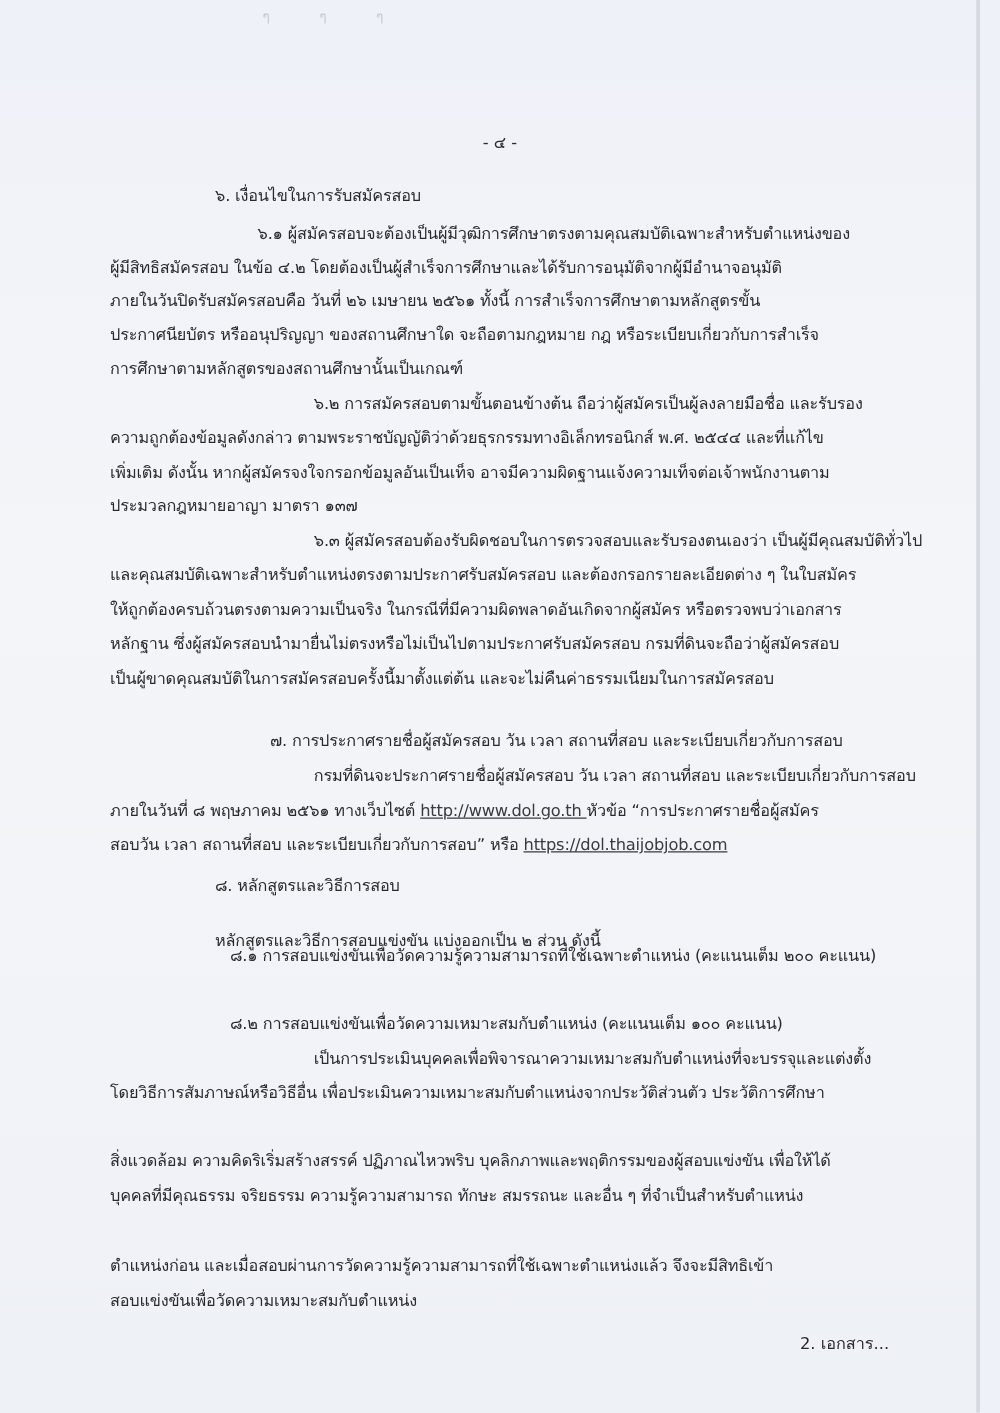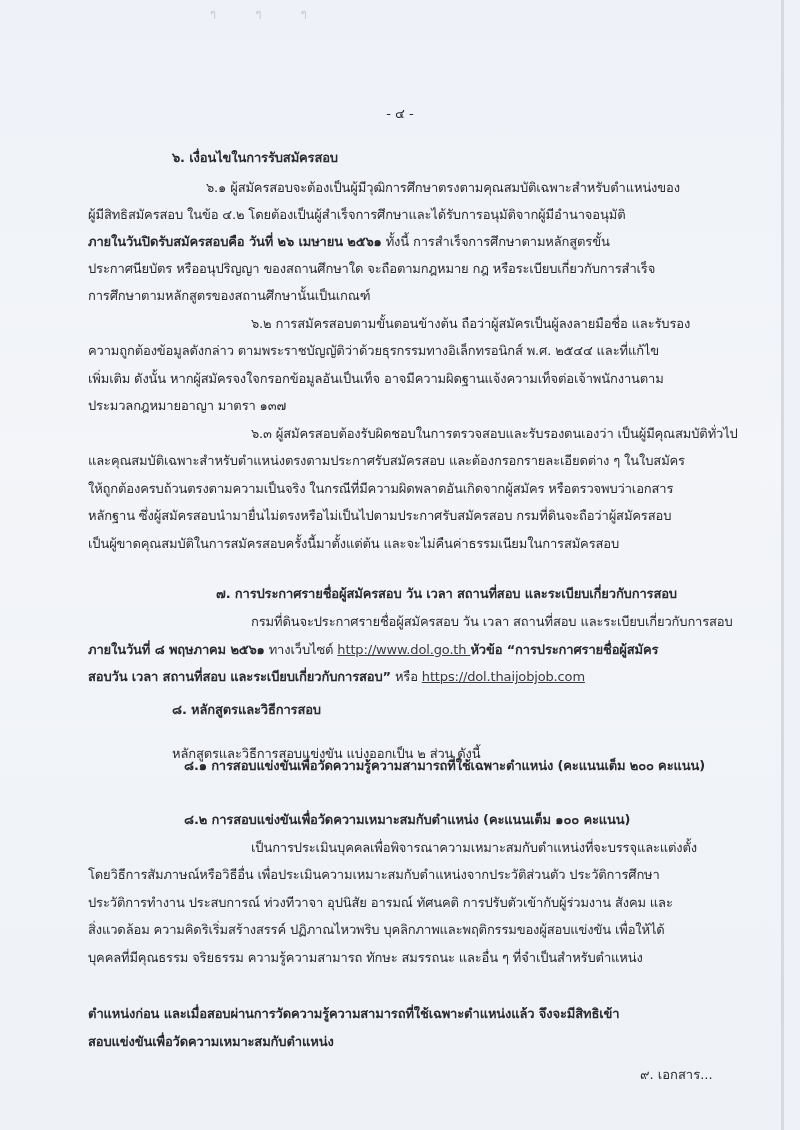--- a/index.html
+++ b/index.html
@@ -27,21 +27,21 @@
       width: 3px; height: 1130px;
       background: #d6d9e0;
     }
     .line {
       position: absolute;
       white-space: nowrap;
       font-size: 13px;
       line-height: 16px;
       letter-spacing: -0.15px;
     }
-    .b { font-weight: bold; }
+    .b { font-weight: normal; }
     .u { text-decoration: underline; color: #3a3a40; }
     .page-number {
       position: absolute;
       top: 103px;
       left: 0; width: 800px;
       text-align: center;
       font-size: 13px;
     }
     .bleed {
       position: absolute;
@@ -95,21 +95,20 @@
   <div class="line" style="left:88px; top:669px;">
     <span class="b">สอบวัน เวลา สถานที่สอบ และระเบียบเกี่ยวกับการสอบ”</span><span> หรือ </span><span class="u">https://dol.thaijobjob.com</span>
   </div>
 
   <div class="line b" style="left:172px; top:702px;">๘. หลักสูตรและวิธีการสอบ</div>
   <div class="line" style="left:172px; top:730px;margin-top:16px;">หลักสูตรและวิธีการสอบแข่งขัน แบ่งออกเป็น ๒ ส่วน ดังนี้</div>
   <div class="line b" style="left:184px; top:758px;">๘.๑ การสอบแข่งขันเพื่อวัดความรู้ความสามารถที่ใช้เฉพาะตำแหน่ง (คะแนนเต็ม ๒๐๐ คะแนน)</div>
   <div class="line b" style="left:184px; top:812px;">๘.๒ การสอบแข่งขันเพื่อวัดความเหมาะสมกับตำแหน่ง (คะแนนเต็ม ๑๐๐ คะแนน)</div>
   <div class="line" style="left:88px; top:867px;">โดยวิธีการสัมภาษณ์หรือวิธีอื่น เพื่อประเมินความเหมาะสมกับตำแหน่งจากประวัติส่วนตัว ประวัติการศึกษา</div>
   <div class="line" style="left:251px; top:840px;">เป็นการประเมินบุคคลเพื่อพิจารณาความเหมาะสมกับตำแหน่งที่จะบรรจุและแต่งตั้ง</div>
-  <div class="line" style="left:88px; top:895px;">ประวัติการทำงาน ประสบการณ์ ท่วงทีวาจา อุปนิสัย อารมณ์ ทัศนคติ การปรับตัวเข้ากับผู้ร่วมงาน สังคม และ</div>
   <div class="line" style="left:88px; top:922px;">สิ่งแวดล้อม ความคิดริเริ่มสร้างสรรค์ ปฏิภาณไหวพริบ บุคลิกภาพและพฤติกรรมของผู้สอบแข่งขัน เพื่อให้ได้</div>
   <div class="line" style="left:88px; top:950px;">บุคคลที่มีคุณธรรม จริยธรรม ความรู้ความสามารถ ทักษะ สมรรถนะ และอื่น ๆ ที่จำเป็นสำหรับตำแหน่ง</div>
 
   <div class="line b" style="left:88px; top:1006px;">ตำแหน่งก่อน และเมื่อสอบผ่านการวัดความรู้ความสามารถที่ใช้เฉพาะตำแหน่งแล้ว จึงจะมีสิทธิเข้า</div>
   <div class="line b" style="left:88px; top:1034px;">สอบแข่งขันเพื่อวัดความเหมาะสมกับตำแหน่ง</div>
 
-  <div class="footer-next" style="top:1064px;">๙. เอกสาร...</div>
+  <div class="footer-next" style="top:1064px;">2. เอกสาร...</div>
 </div>
 
 </body></html>

